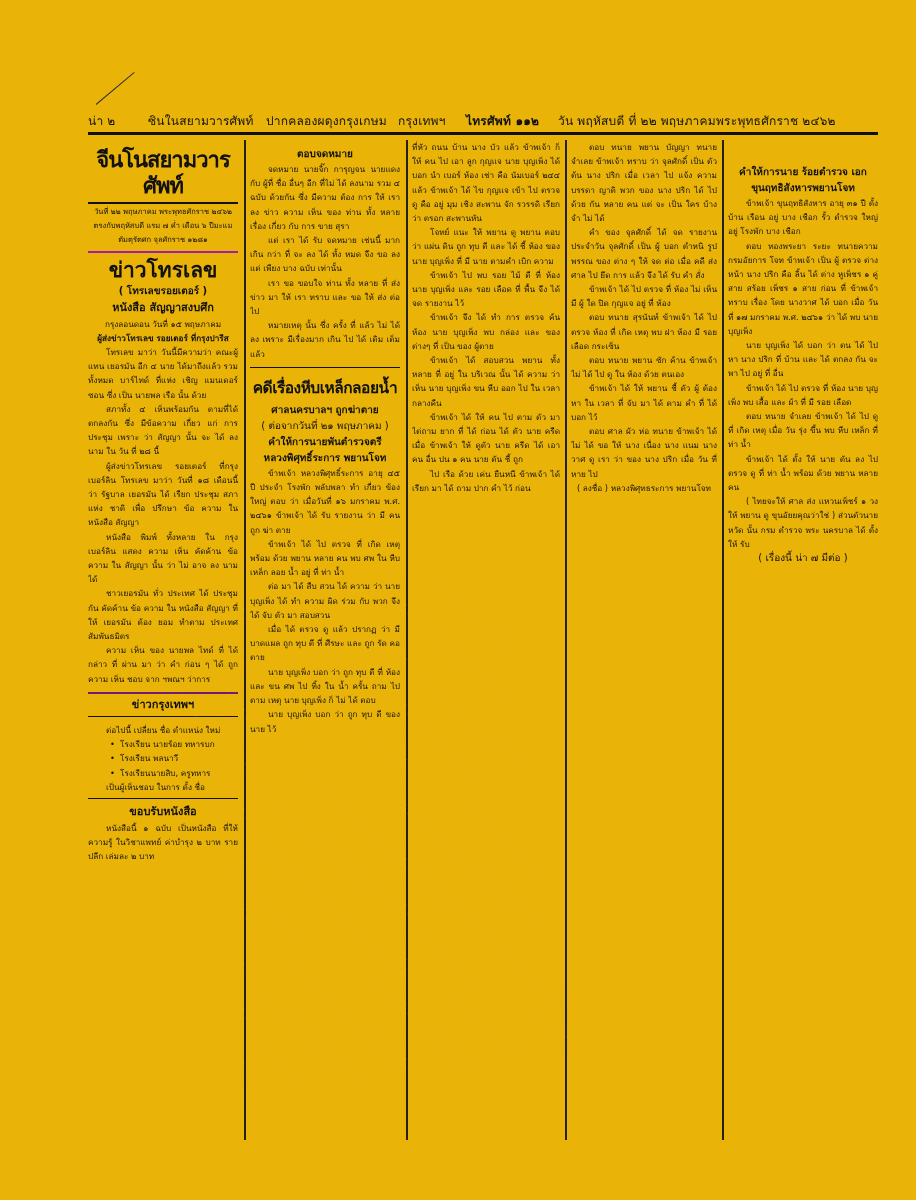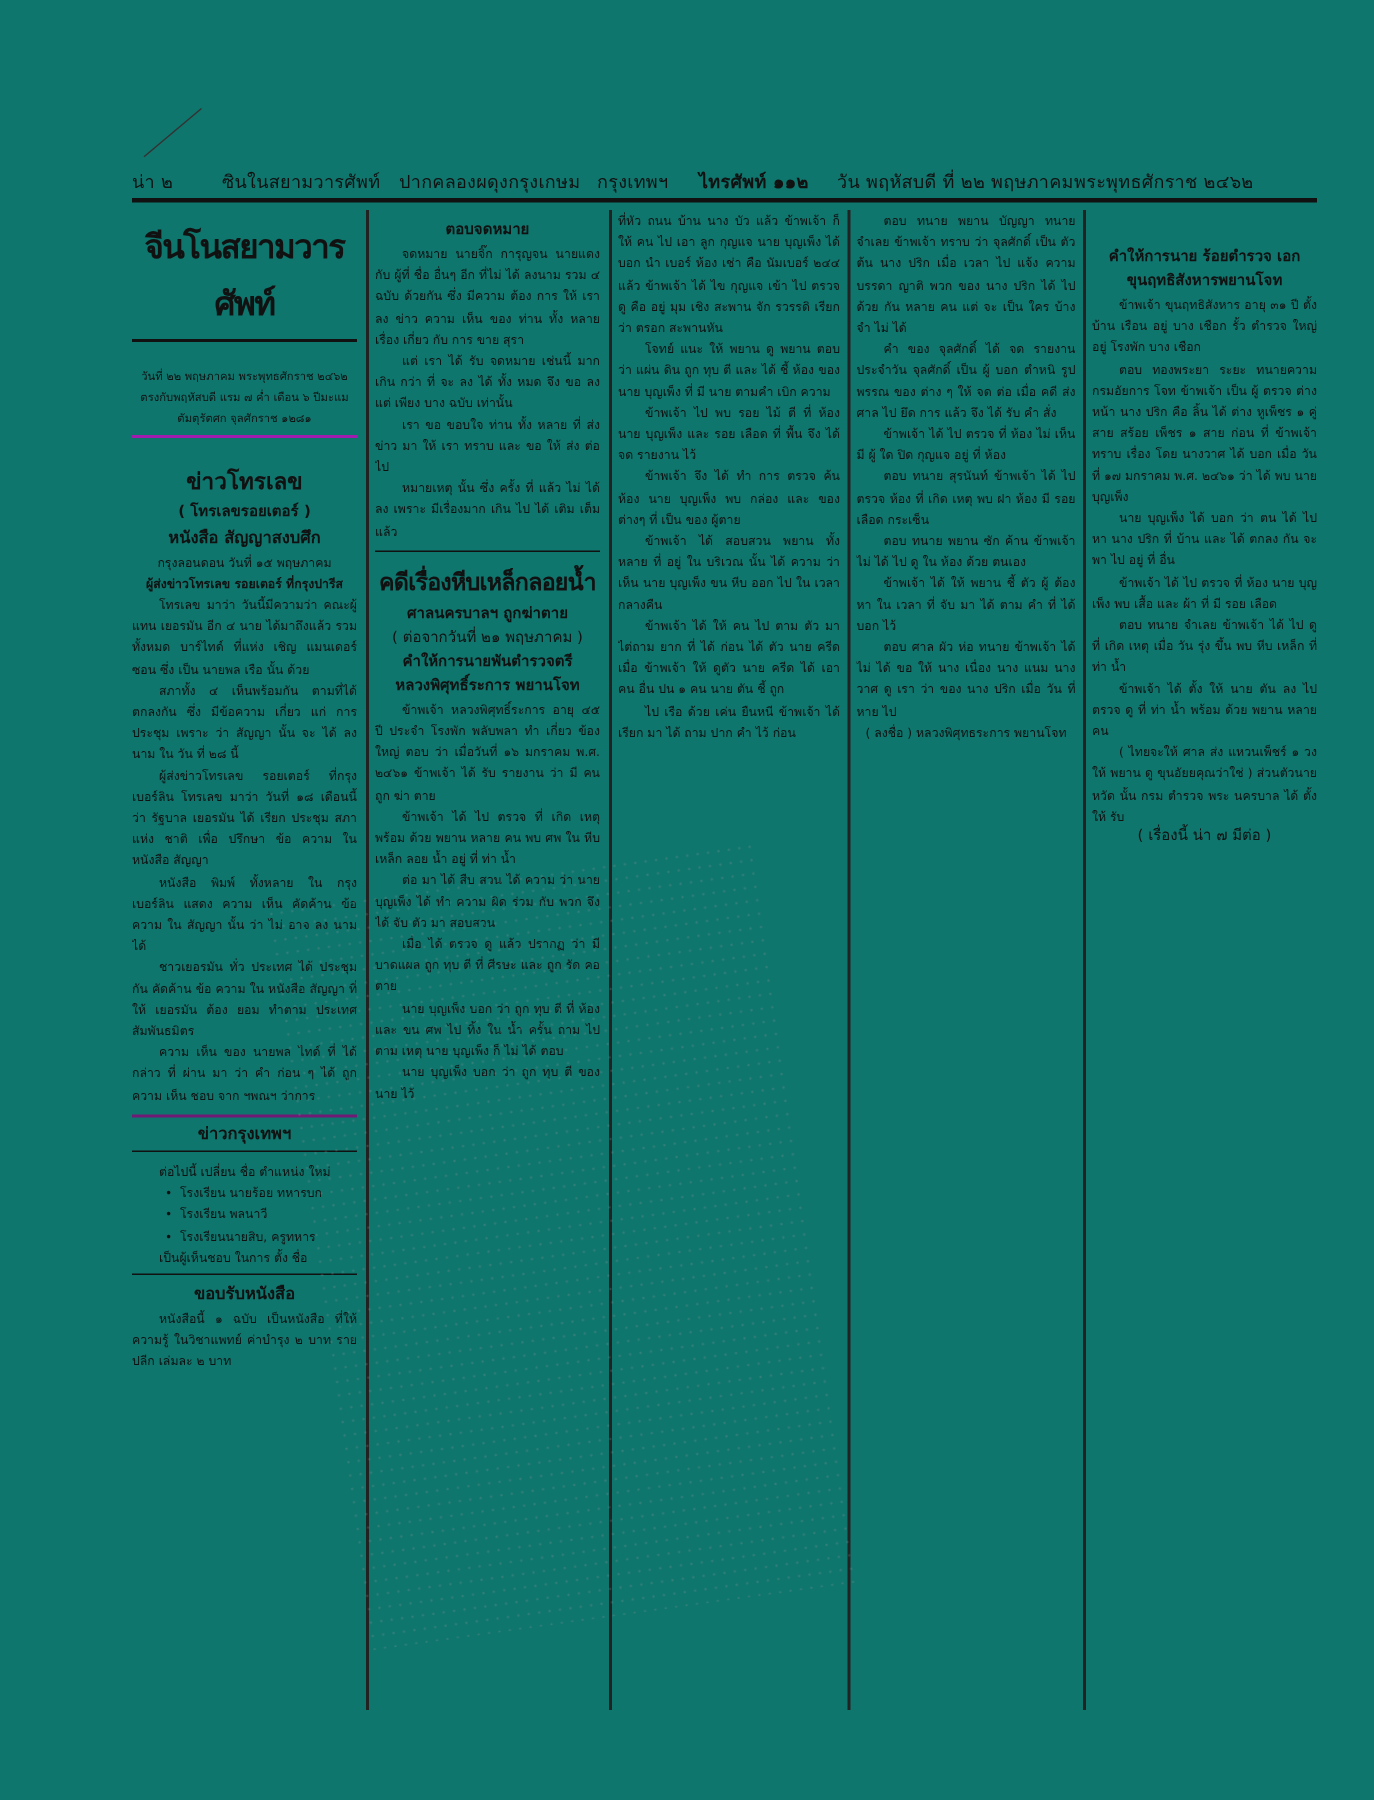--- a/index.html
+++ b/index.html
@@ -1,27 +1,27 @@
 <!DOCTYPE html>
 <html><head>
 <meta charset="utf-8">
 <style>
   html,body{margin:0;padding:0;background:#ffffff;}
   body{width:916px;height:1200px;position:relative;overflow:hidden;font-family:"DejaVu Sans",sans-serif;color:#111;}
-  .page{position:absolute;left:0;top:0;width:916px;height:1200px;background:#0f766e;}
+  .page{position:absolute;left:0;top:0;width:916px;height:1200px;background:#eab308;}
   .header{position:absolute;left:88px;top:108px;width:790px;height:22px;font-size:12px;letter-spacing:0.2px;}
   .header span{position:absolute;top:3px;white-space:nowrap;}
   .header .bold{font-weight:bold;}
   .rule{position:absolute;left:88px;top:132px;width:790px;height:3px;background:#111;}
   .col{position:absolute;top:140px;bottom:60px;overflow:hidden;font-size:8.2px;line-height:14.2px;text-align:justify;}
   .col p{margin:0 0 0 0;text-indent:18px;}
   .colrule{position:absolute;top:140px;width:1.5px;background:#222;}
-  .masthead{font-family:"DejaVu Serif",serif;font-weight:bold;font-size:22px;text-align:center;line-height:38px;margin:6px 0 16px;letter-spacing:-1px;border-bottom:2px solid #111;padding-bottom:4px;}
+  .masthead{font-family:"DejaVu Serif",serif;font-weight:bold;font-size:22px;text-align:center;line-height:26px;margin:6px 0 1px;letter-spacing:-1px;border-bottom:2px solid #111;padding-bottom:4px;}
   .center{text-align:center;text-indent:0 !important;}
-  .h2{font-size:15px;font-weight:bold;text-align:center;line-height:22px;margin:18px 0 2px;}
+  .h2{font-size:21px;font-weight:bold;text-align:center;line-height:22px;margin:6px 0 2px;}
   .h3{font-size:11px;font-weight:bold;text-align:center;line-height:18px;}
   .h4{font-size:10px;font-weight:bold;text-align:center;line-height:16px;}
   .bigh{font-size:15.5px;font-weight:bold;text-align:center;line-height:24px;margin:8px 0 2px;letter-spacing:-0.5px;}
   .box{border-top:2px solid #701a75;border-bottom:1.5px solid #111;margin:6px 0;padding:2px 0;}
   .bullet{text-indent:0;padding-left:14px;position:relative;}
   .bullet::before{content:"•";position:absolute;left:4px;}
   .noise{position:absolute;left:210px;top:580px;width:330px;height:500px;pointer-events:none;
      background-image:radial-gradient(#999 0.6px,transparent 0.8px);background-size:7px 9px;opacity:0.25;transform:rotate(-8deg);}
   .slash{position:absolute;left:96px;top:104px;width:50px;height:1px;background:#333;transform:rotate(-40deg);transform-origin:left;}
 </style>

